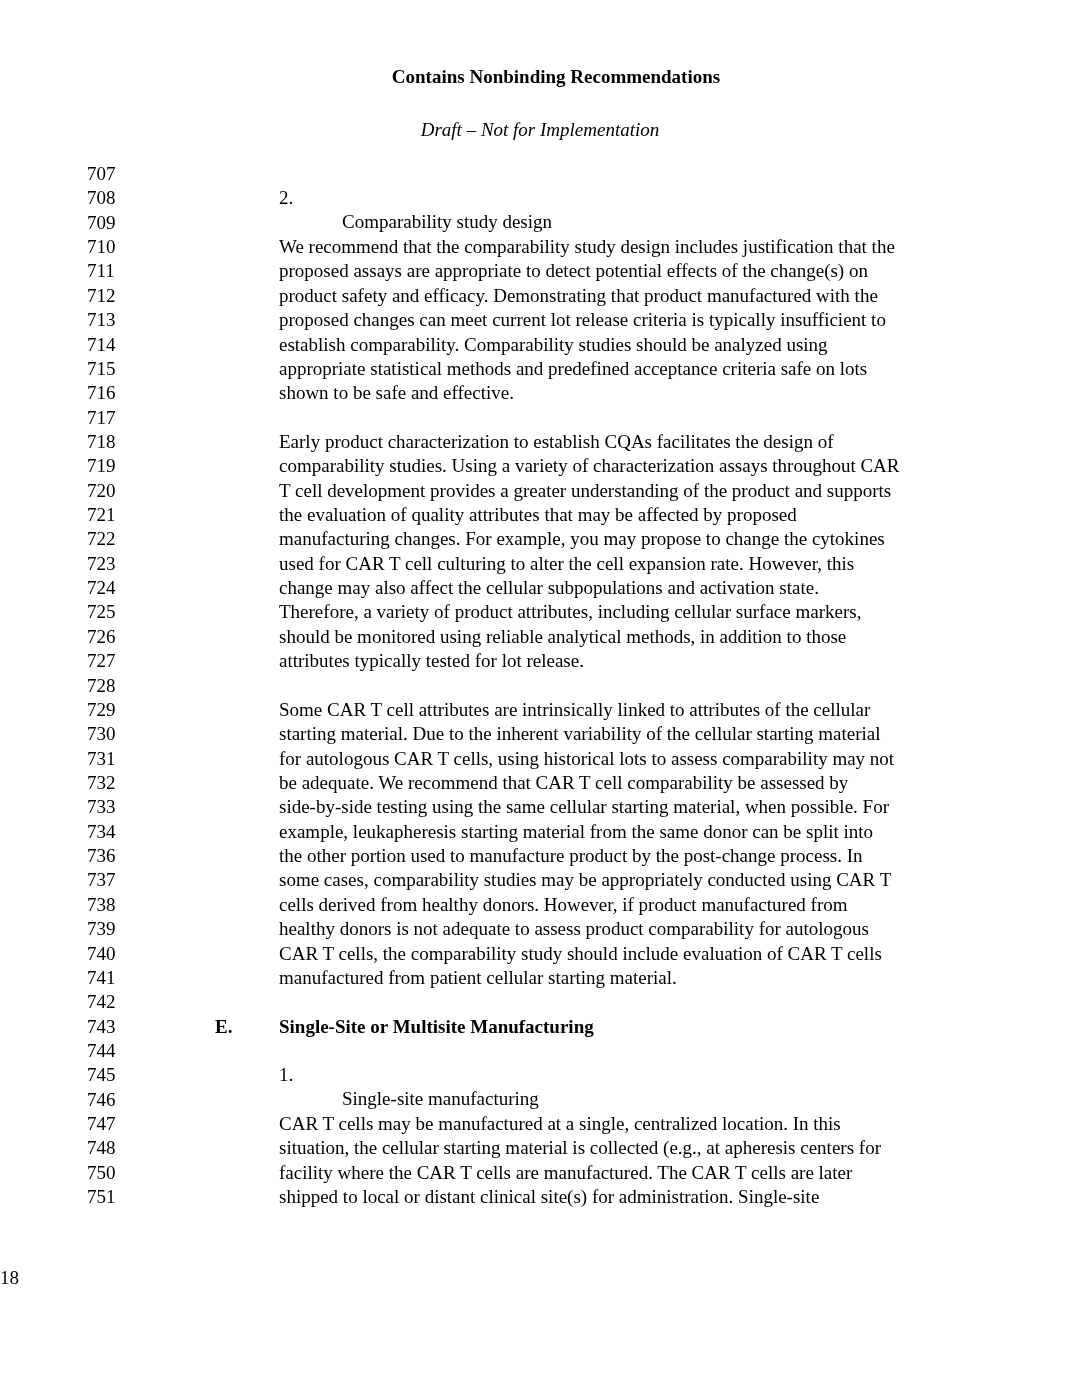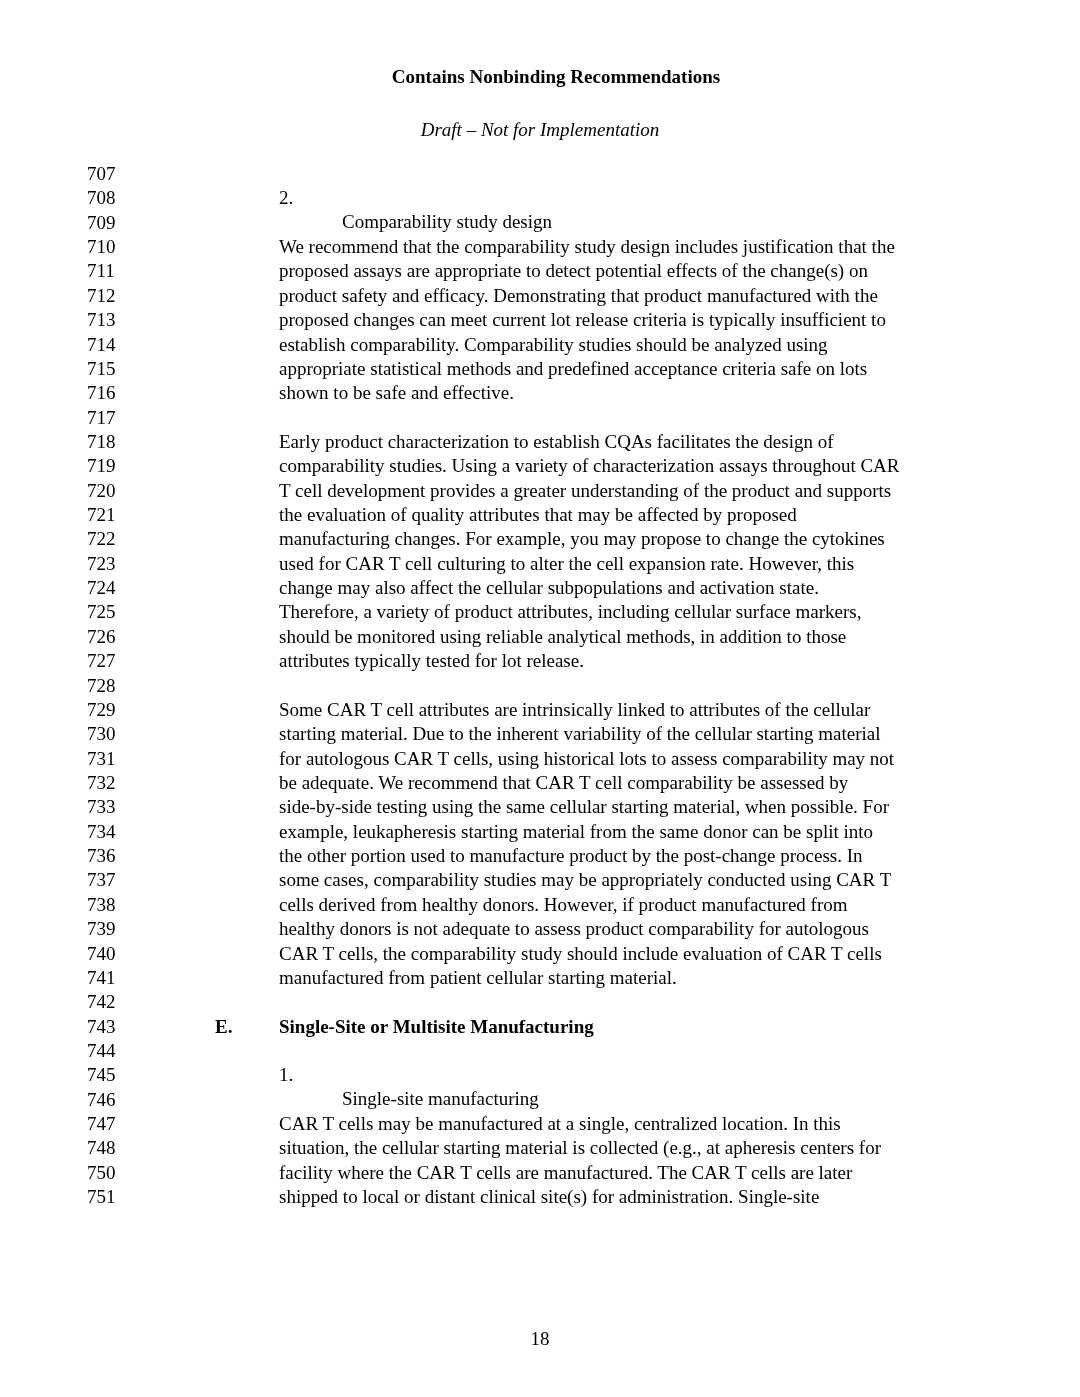--- a/index.html
+++ b/index.html
@@ -69,22 +69,21 @@
     .sec-title {
       position: absolute;
       left: 255px;
       top: 0;
       font-weight: bold;
     }
     .page-number {
       position: absolute;
       left: 0;
       width: 1080px;
-      top: 1327px;
-      text-align: center;
+      top: 1266px;
       font-size: 19px;
       line-height: 24px;
     }
   </style>
 </head>
 <body>
 
 <div class="hdr title">Contains Nonbinding Recommendations</div>
 <div class="hdr draft">Draft – Not for Implementation</div>
 

